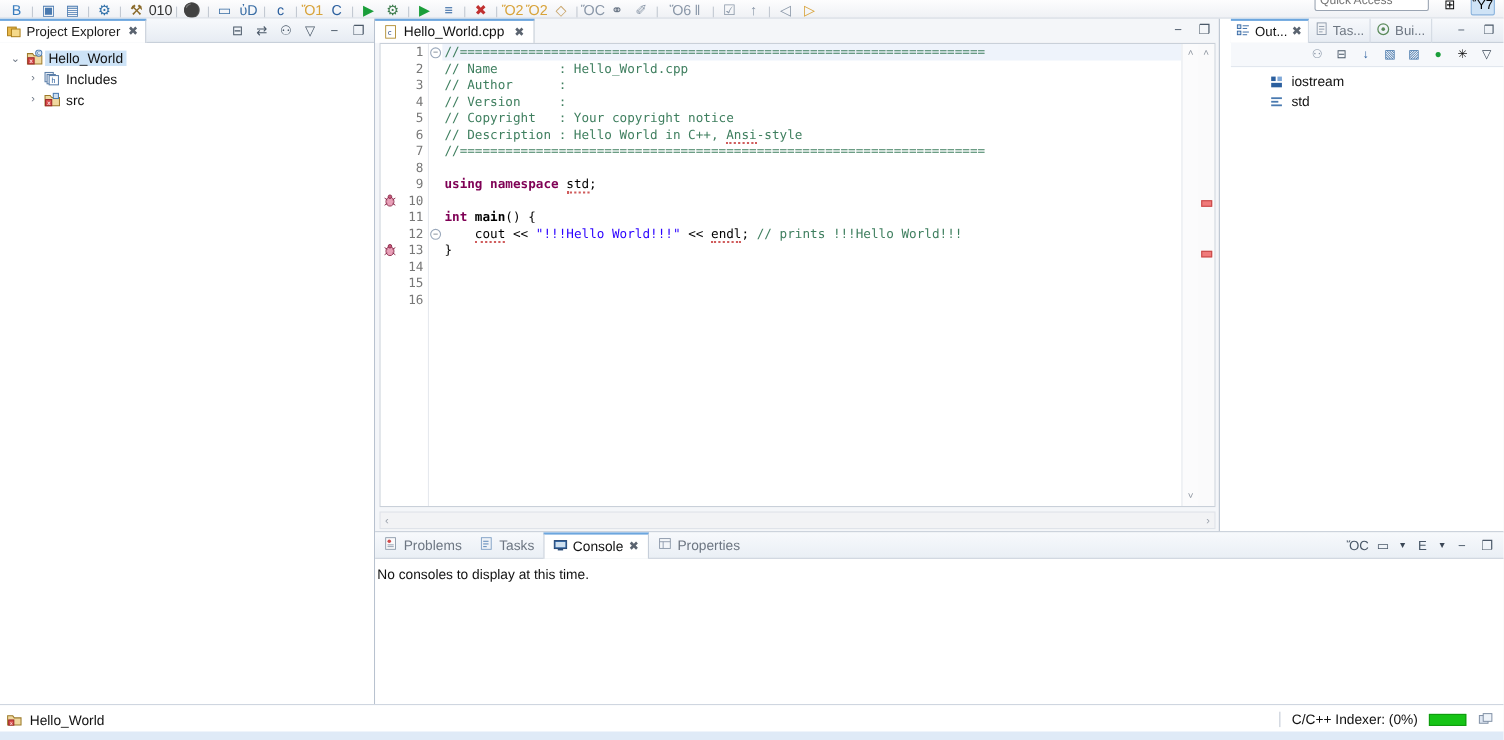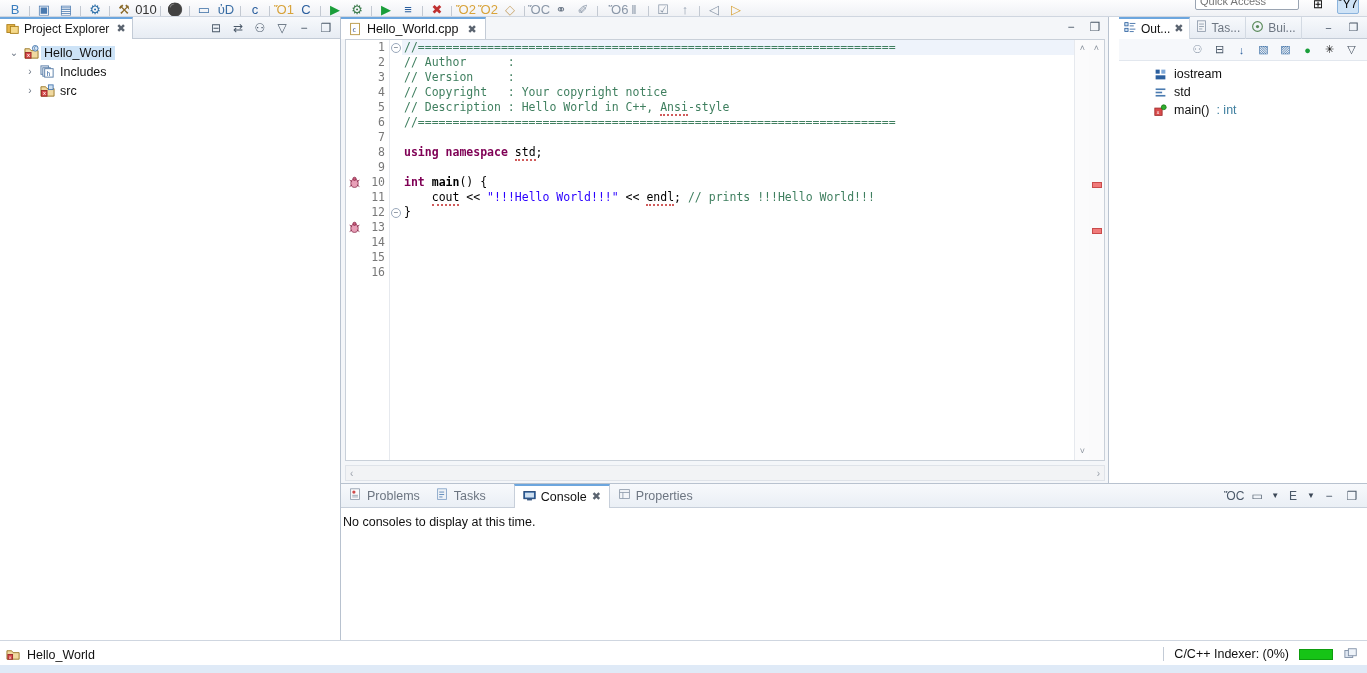--- a/index.html
+++ b/index.html
@@ -153,21 +153,21 @@
   
   .console {
     position:absolute; left:341px; top:483px; width:1026px; height:157px;
     background:#ffffff; border-top:1px solid #b8c2cf;
   }
   .cs-tabrow { height:24px; display:flex; align-items:center; position:relative;
     background: linear-gradient(#f7f9fc,#eaeff5); border-bottom:1px solid #c7cfda; }
   .cs-tab { display:flex; align-items:center; gap:5px; height:24px; padding:0 8px;
     font-size:12.5px; color:#6d7682; }
   .cs-tab.active { background:#ffffff; border-top:2px solid #6ca6de; color:#111;
-    border-left:1px solid #c7cfda; border-right:1px solid #c7cfda;margin-left:20px; }
+    border-left:1px solid #c7cfda; border-right:1px solid #c7cfda; }
   .cs-tab .close { font-size:11px; color:#5b6470; }
   .cs-btns { position:absolute; right:6px; display:flex; align-items:center; gap:5px; }
   .cs-btn { width:18px; height:18px; display:flex; align-items:center; justify-content:center; color:#4a5868; }
   .cs-caret { font-size:8px; color:#3b4756; }
   .cs-body { padding:7px 2px 0 2px; font-size:12.5px; color:#111; }
 
   
   .status {
     position:absolute; left:0; bottom:0; width:1367px; height:33px;
     background:#ffffff; border-top:1px solid #cfd6e0;
@@ -420,20 +420,21 @@
           <div class="ln" style="height: 15px;">&nbsp;</div>
           <div class="ln" style="height: 15px;">&nbsp;</div>
           <div class="foldmark" style="top: 168px;">−</div>
           <div class="ln" style="height: 15px;">&nbsp;</div>
           <div class="ln" style="height: 15px;">&nbsp;</div>
           <div class="ln" style="height: 15px;">&nbsp;</div>
           <div class="ln" style="height: 15px;">&nbsp;</div>
         </div>
       <div class="code-area" id="codearea">
           <div class="codeline cl-hl"><span class="cmt">//=====================================================================</span></div>
+          <div class="codeline"><span class="cmt">// Name        : Hello_World.cpp</span></div>
           <div class="codeline"><span class="cmt">// Author      :</span></div>
           <div class="codeline"><span class="cmt">// Version     :</span></div>
           <div class="codeline"><span class="cmt">// Copyright   : Your copyright notice</span></div>
           <div class="codeline"><span class="cmt">// Description : Hello World in C++, </span><span class="cmt sq">Ansi</span><span class="cmt">-style</span></div>
           <div class="codeline"><span class="cmt">//=====================================================================</span></div>
           <div class="codeline">&nbsp;</div>
           <div class="codeline"><span class="kw">using namespace </span><span class="sq">std</span><span>;</span></div>
           <div class="codeline">&nbsp;</div>
           <div class="codeline"><span class="kw">int </span><span class="fn">main</span><span>() {</span></div>
           <div class="codeline"><span>    </span><span class="sq">cout</span><span> &lt;&lt; </span><span class="str">"!!!Hello World!!!"</span><span> &lt;&lt; </span><span class="sq">endl</span><span>; </span><span class="cmt">// prints !!!Hello World!!!</span></div>
@@ -511,31 +512,20 @@
         <div class="ol-row">
           <span class="ol-ico">
             <svg width="13" height="13" viewBox="0 0 16 16">
               <rect x="2" y="3" width="12" height="2" fill="#4a7ab0"></rect>
               <rect x="2" y="7" width="8" height="2" fill="#4a7ab0"></rect>
               <rect x="2" y="11" width="12" height="2" fill="#4a7ab0"></rect>
             </svg>
           </span>
           <span>std</span>
         </div>
-        <div class="ol-row">
-          <span class="ol-ico">
-            <svg width="13" height="13" viewBox="0 0 16 16">
-              <rect x="1" y="5" width="9" height="9" fill="#d94b4b" stroke="#9c2a2a"></rect>
-              <text x="3" y="12.5" font-size="6" fill="#fff" font-family="monospace">x</text>
-              <circle cx="12" cy="4" r="3" fill="#2fae2f" stroke="#1a7a1a"></circle>
-            </svg>
-          </span>
-          <span>main()</span>
-          <span class="ol-type"> : int</span>
-        </div>
       </div>
   </div>
 
   <div class="console">
     <div class="cs-tabrow" id="cs-tabrow">
       <div class="cs-tab">
           <span><svg width="13" height="13" viewBox="0 0 16 16">
               <rect x="2" y="1" width="11" height="13" fill="#fbfbfc" stroke="#8a97a8"></rect>
               <circle cx="6" cy="5" r="2" fill="#d04a4a"></circle>
               <path d="M4 9h7M4 11h7" stroke="#8a97a8"></path>

